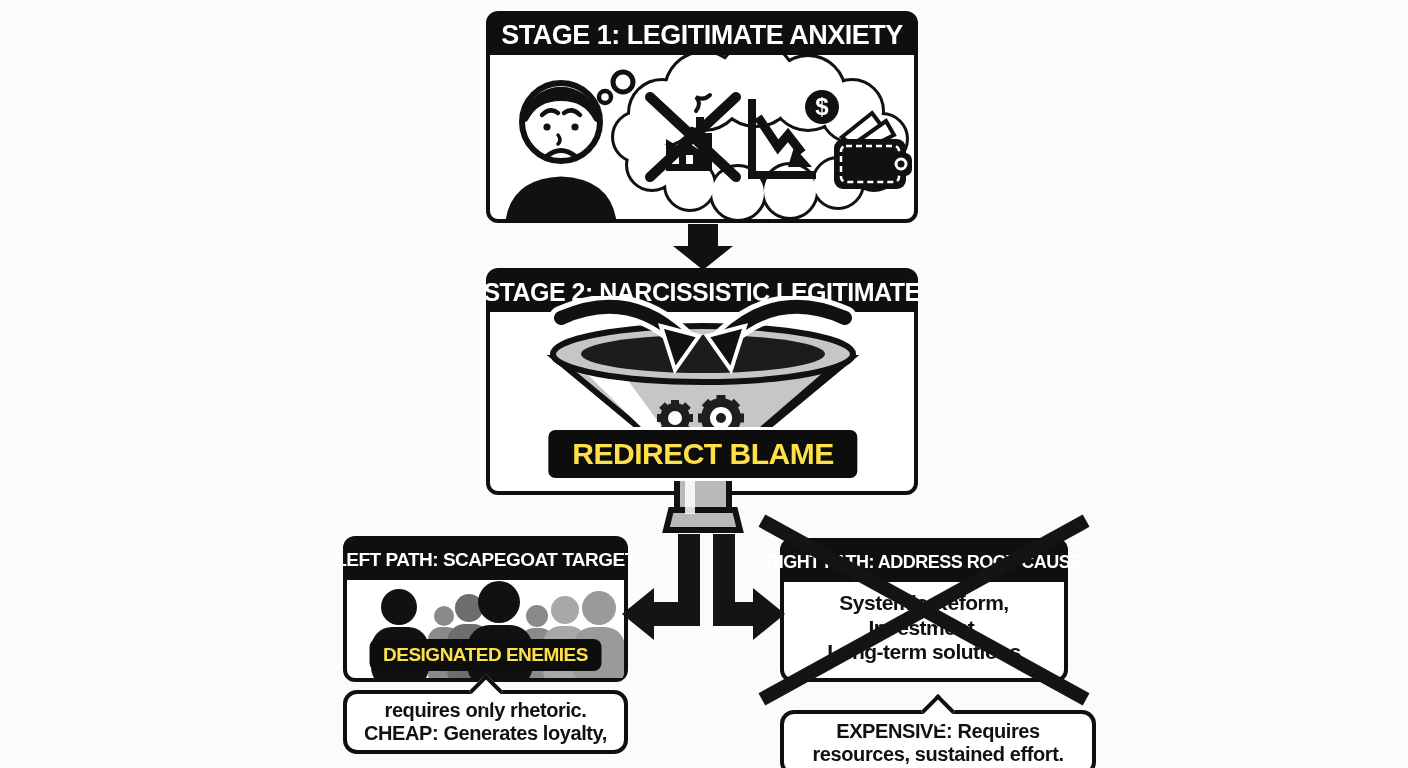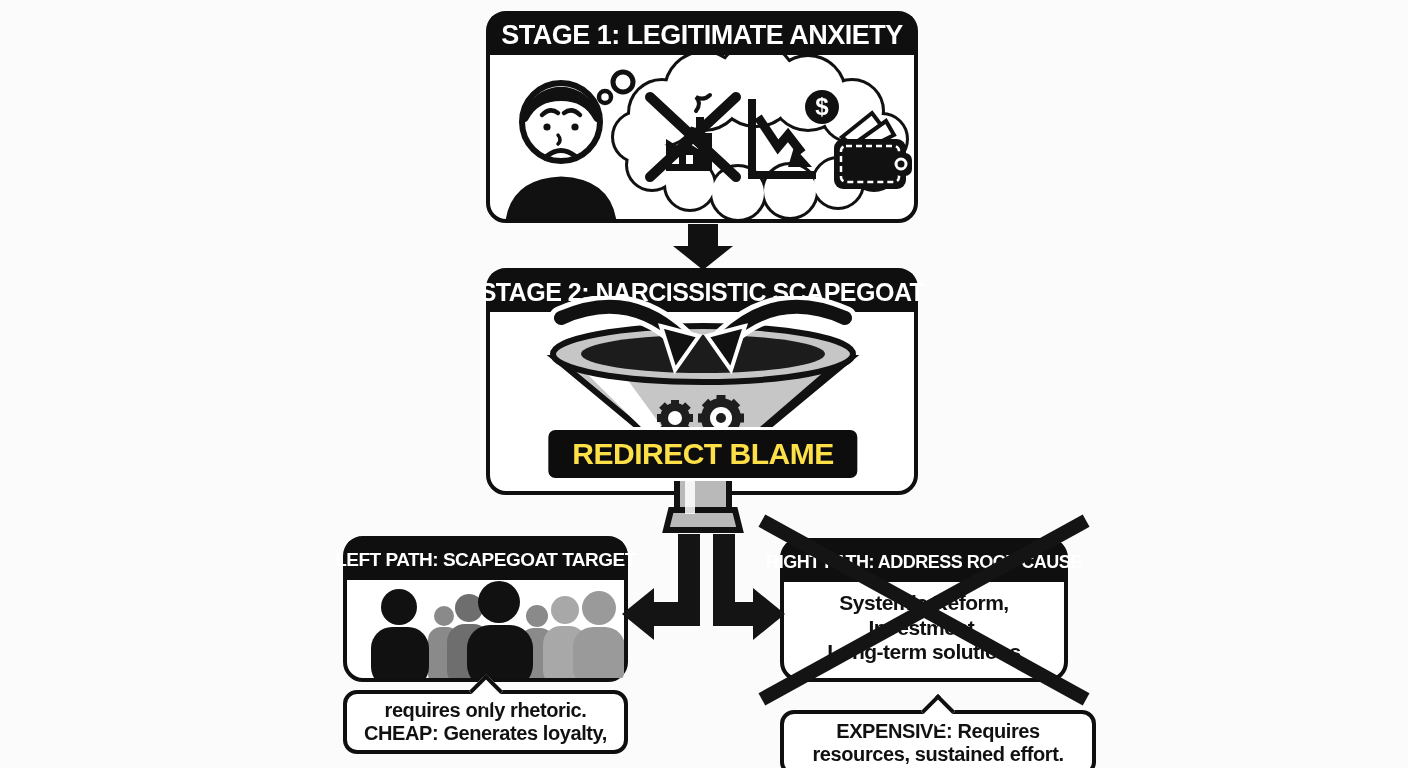--- a/index.html
+++ b/index.html
@@ -11,21 +11,21 @@
     overflow:hidden;
     color:#111;
   }
   .abs { position:absolute; }
 
   
   .panel {
     position:absolute;
     background:#fff;
     border:4px solid #0f0f0f;
-    border-radius:20px;
+    border-radius:12px;
   }
   .panel-head {
     background:#0f0f0f;
     color:#fff;
     font-weight:bold;
     letter-spacing:-0.5px;
     display:flex;
     align-items:center;
     justify-content:center;
     border-radius:6px 6px 0 0;
@@ -210,21 +210,21 @@
     </svg>
   </div>
 </div>
 
 <svg class="abs" id="stage-arrow" width="76" height="46" viewBox="0 0 76 46">
   <rect x="23" y="0" width="30" height="24" fill="#111"></rect>
   <polygon points="8,22 68,22 38,46" fill="#111"></polygon>
 </svg>
 
 <div class="panel" id="stage2">
-  <div class="panel-head">STAGE 2: NARCISSISTIC SCAPEGOAT</div>
+  <div class="panel-head">STAGE 2: NARCISSISTIC LEGITIMATE</div>
   <div class="panel-body"></div>
 </div>
 
 <svg class="abs" id="funnel-art" width="340" height="240" viewBox="0 0 340 240">
 
   <g>
     <rect x="144" y="150" width="52" height="68" fill="#b9b9b9" stroke="#111" stroke-width="6"></rect>
     <polygon points="138,214 202,214 207,234 133,234" fill="#b9b9b9" stroke="#111" stroke-width="6"></polygon>
     <rect x="152" y="158" width="10" height="60" fill="#fff" opacity="0.85"></rect>
   </g>
@@ -305,20 +305,21 @@
         <rect x="226" y="47" width="52" height="61" rx="20" fill="#9a9a9a"></rect>
       </g>
 
       <g fill="#111">
         <circle cx="52" cy="27" r="18"></circle>
         <rect x="24" y="47" width="58" height="61" rx="21"></rect>
         <circle cx="152" cy="22" r="21"></circle>
         <rect x="120" y="45" width="66" height="63" rx="23"></rect>
       </g>
     </svg>
+    <div class="pill" id="enemies-label">DESIGNATED ENEMIES</div>
   </div>
 </div>
 
 <div class="caption" id="left-caption">
   <div class="notch"></div>
   <div>requires only rhetoric.</div>
   <div>CHEAP: Generates loyalty,</div>
 </div>
 
 <div class="panel" id="right-path">

